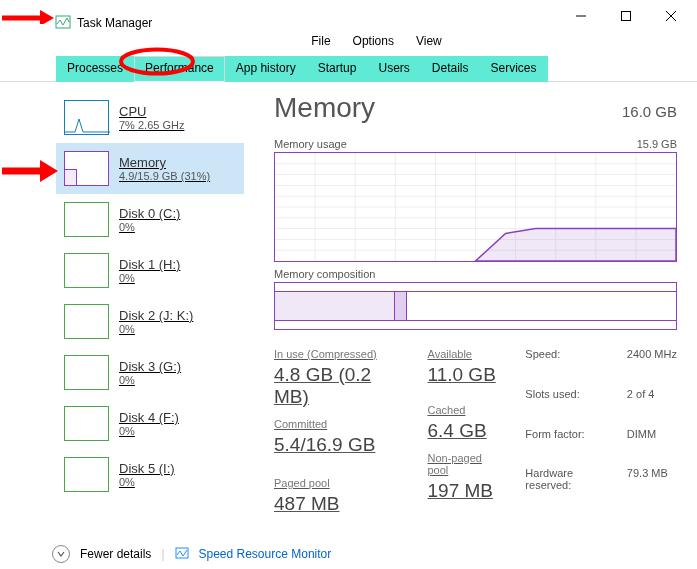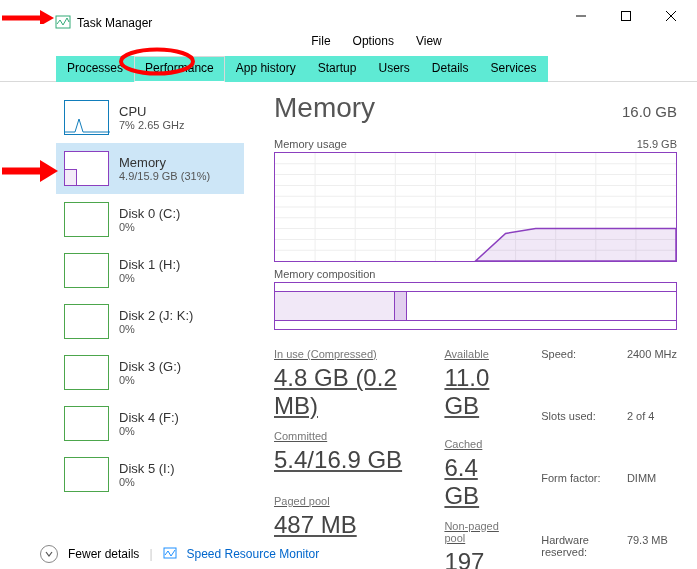--- a/index.html
+++ b/index.html
@@ -64,20 +64,21 @@
   
   .body {
     display: flex;
     padding: 10px 20px 0 56px;
     height: 470px;
   }
   .sidebar {
     width: 188px;
     overflow: hidden;
     border-right: 0;
+    text-decoration: underline;
   }
   .side-item {
     display: flex;
     align-items: center;
     padding: 8px 8px;
     gap: 10px;
   }
   .side-item.selected {
     background: #cde6f7;
   }
@@ -145,25 +146,25 @@
   .comp-seg {
     position:absolute; top:0; bottom:0;
     border-right:1px solid #8b3fbf;
   }
   .stats {
     display:flex; gap:24px; margin-top:18px;
     font-size:12px; color:#555;
   }
   .stats .col { display:flex; flex-direction:column; gap:4px;text-decoration:underline; }
   .stats .lbl { font-size:11px; color:#777; }
-  .stats .val { font-size:24px; color:#444; }
+  .stats .val { font-size:19px; color:#444; }
   .kv-col { display:grid; grid-template-columns: auto auto; column-gap:14px; row-gap:4px; font-size:11px; color:#555;}
   
   .footer {
-    position:absolute; left:40px; bottom:6px;
+    position:absolute; left:52px; bottom:6px;
     display:flex; align-items:center; gap:10px;
     font-size:12px;
   }
   .footer .sep { color:#ccc; }
   .footer a { color:#0066cc; text-decoration:none; }
   .footer .chev {
     width:18px; height:18px; border:1px solid #888; border-radius:50%;
     display:inline-flex; align-items:center; justify-content:center;
     font-size:10px;
   }

